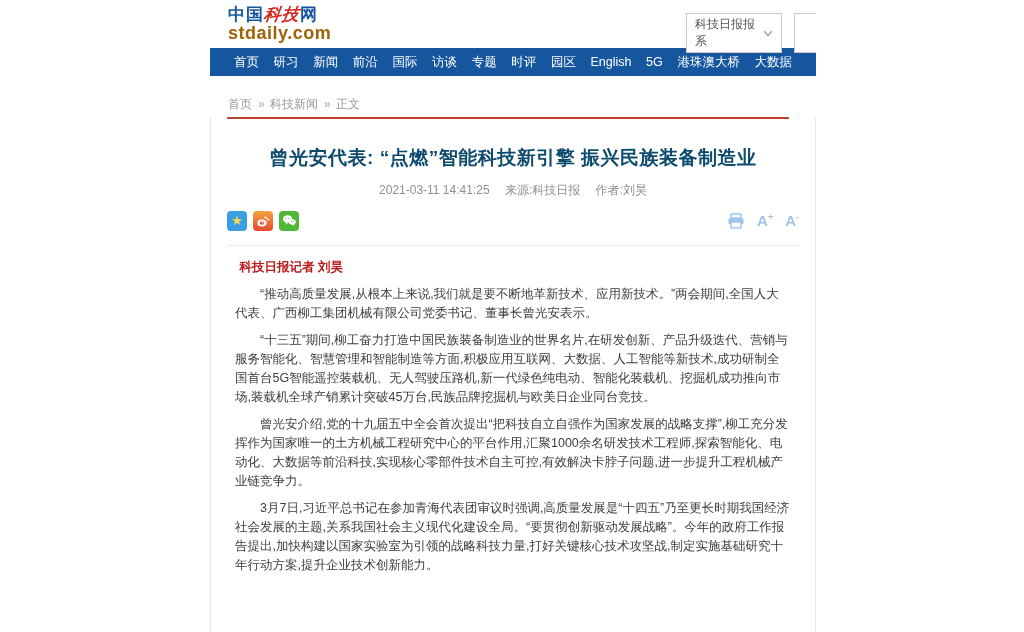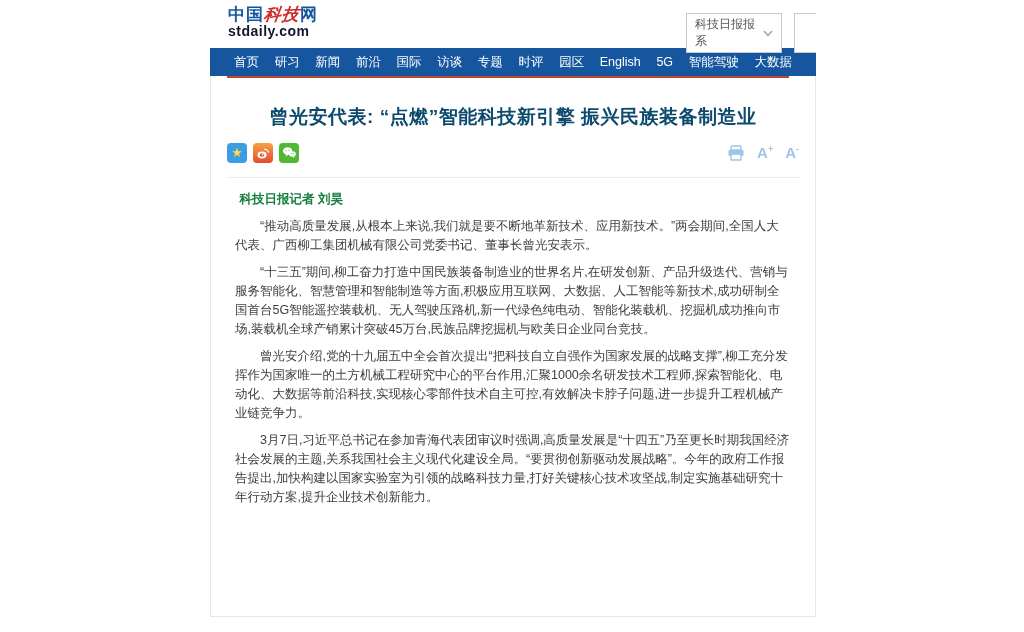--- a/index.html
+++ b/index.html
@@ -10,21 +10,21 @@
   }
   .site{
     position:absolute;left:210px;top:0;width:606px;height:632px;
     overflow:hidden;background:#fff;
   }
   
   .hdr{position:relative;height:48px;}
   .logo{position:absolute;left:18px;top:6px;line-height:1.05;cursor:pointer;}
   .logo .cn{font-size:17px;font-weight:bold;color:#15569e;letter-spacing:1px;}
   .logo .cn .mid{color:#cf2a27;font-style:italic;font-weight:bold;display:inline-block;transform:skewX(-8deg);}
-  .logo .domain{font-size:14px;color:#0f172a;font-weight:bold;letter-spacing:.5px;}
+  .logo .domain{font-size:18px;color:#a16207;font-weight:bold;letter-spacing:.5px;}
   .paper-select{
     position:absolute;top:13px;height:40px;border:1px solid #c9c9c9;background:#fff;
     display:flex;align-items:center;justify-content:space-between;
     font-size:12px;color:#555;padding:16px 8px;box-sizing:border-box;cursor:pointer;
   }
   .paper-select.main{left:476px;width:96px;}
   .paper-select.clipped{left:584px;width:110px;}
   
   .nav{
     height:28px;background:#15569e;display:flex;align-items:center;
@@ -61,21 +61,21 @@
   }
   .sq.qzone{background:#3b9de2;color:#ffd94d;font-size:13px;}
   .sq.weibo{background:linear-gradient(180deg,#f5a343,#e6492f);}
   .sq.wechat{background:#50b835;}
   .rightIcons{display:flex;align-items:center;gap:12px;color:#9fc3e9;}
   .rightIcons .ai{font-size:15px;font-weight:bold;cursor:pointer;line-height:1;}
   .rightIcons .ai sup{font-size:9px;}
   .sepline{border:none;border-top:1px solid #ececec;margin:12px 16px 0 16px;}
   
   .body{padding:4px 16px 0 16px;color:#3d3d3d;font-size:12.5px;line-height:1.52;}
-  .reporter{font-weight:bold;color:#15803d;text-indent:1em;margin:8px 0 2px 0;}
+  .reporter{font-weight:bold;color:#b91c1c;text-indent:1em;margin:8px 0 2px 0;}
   .body p.para{text-indent:2em;margin:8px 8px;}
   svg{display:block;}
 </style>
 </head>
 <body>
 
 <div class="site">
 
   <div class="hdr">
     <div class="logo">
@@ -98,30 +98,40 @@
     <a>研习</a>
     <a>新闻</a>
     <a>前沿</a>
     <a>国际</a>
     <a>访谈</a>
     <a>专题</a>
     <a>时评</a>
     <a>园区</a>
     <a>English</a>
     <a>5G</a>
-    <a>智能驾驶</a>
+    <a>港珠澳大桥</a>
     <a>大数据</a>
   </div>
 
+  <div class="crumbs">
+    <span>首页</span><span class="sep">»</span>
+    <span>科技新闻</span><span class="sep">»</span>
+    <span>正文</span>
+  </div>
 
   <div class="artbox">
     <div class="redline"></div>
 
     <h1 class="title">曾光安代表: “点燃”智能科技新引擎 振兴民族装备制造业</h1>
 
+    <div class="meta">
+      <span>2021-03-11 14:41:25</span>
+      <span>来源:科技日报</span>
+      <span>作者:刘昊</span>
+    </div>
 
     <div class="toolbar">
       <div class="share">
         <div class="sq qzone">
             <span>★</span>
           </div>
         <div class="sq weibo">
           <svg width="14" height="14" viewBox="0 0 14 14">
             <ellipse cx="6" cy="9" rx="4.6" ry="3.4" fill="#ffffff"></ellipse>
             <ellipse cx="6" cy="9" rx="2.2" ry="1.8" fill="#e6492f"></ellipse>

